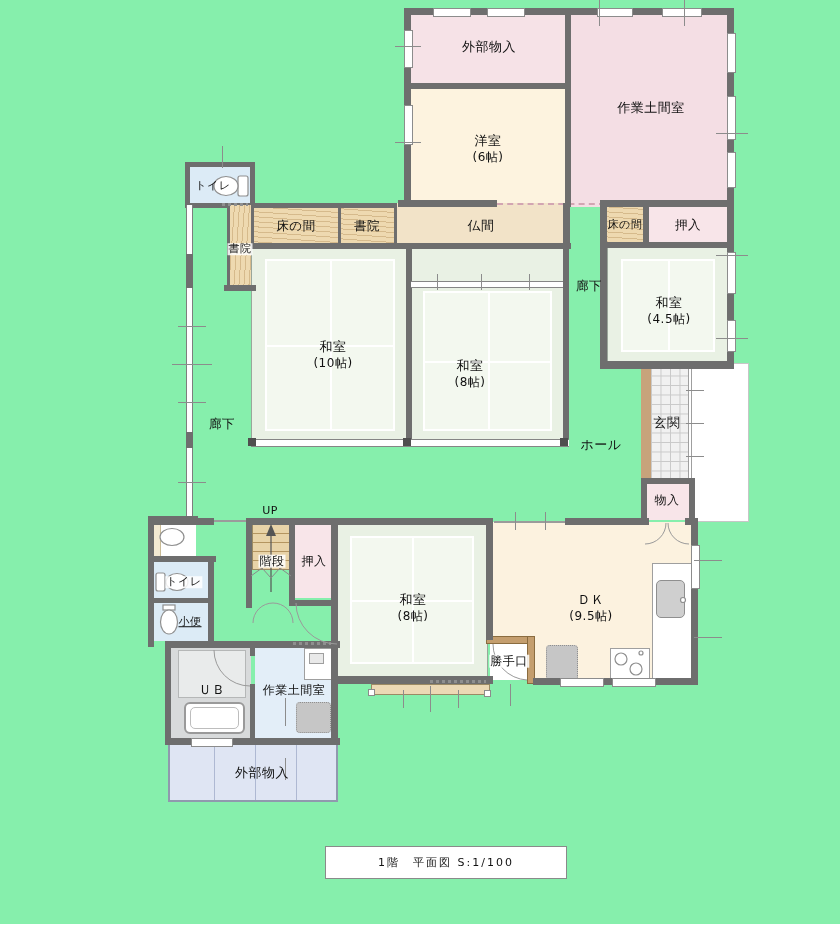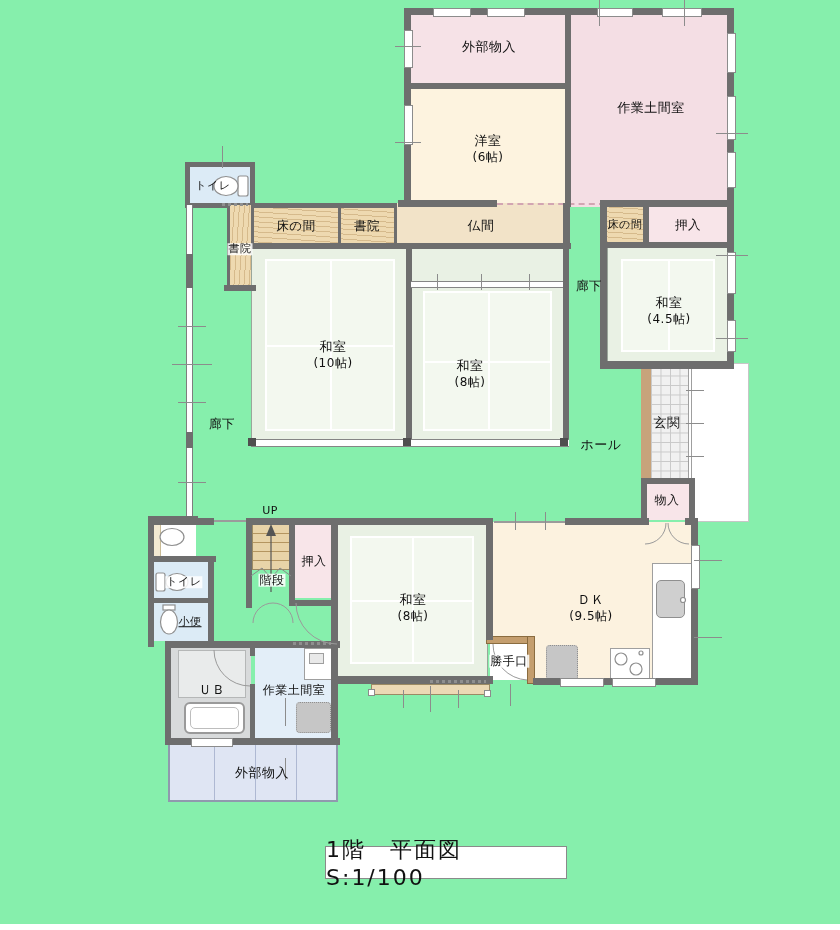--- a/index.html
+++ b/index.html
@@ -35,21 +35,21 @@
   .sunroom{background:#dfe5f3;border:2px solid #9099ae;}
   .sungrid{position:absolute;top:0;bottom:0;width:1px;background:#aeb8d2;}
   .fixt{position:absolute;background:#fff;border:1px solid #9f9f9f;}
   .fixtg{position:absolute;background:#c6c6c6;border:1px dotted #8f8f8f;border-radius:4px;}
   
   .lbl{position:absolute;transform:translate(-50%,-50%);white-space:nowrap;font-size:13px;line-height:1.05;color:#111;letter-spacing:0.5px;}
   .s12{font-size:12px;} .s11{font-size:11px;} .s125{font-size:12.5px;}
   .bgw{background:rgba(255,255,255,.85);padding:0 1px;}
   #caption-box{position:absolute;left:325px;top:846px;width:240px;height:31px;border:1.5px solid #8a8a8a;background:#fff;
                display:flex;align-items:center;justify-content:center;}
-  #caption-box .cap{font-size:22px;letter-spacing:2px;color:#111;}
+  #caption-box .cap{font-size:11px;letter-spacing:2px;color:#111;}
   svg.overlay{position:absolute;left:0;top:0;pointer-events:none;}
 </style>
 </head>
 <body>
 
 <div id="canvas">
 
   <div class="a porch" style="left:690px;top:363px;width:59px;height:159px;"></div>
 
   <div class="room pink1" style="left:404px;top:8px;width:167px;height:80px;border:3px solid #6e6e6e;border-top-width:6px;border-left-width:6px;"></div>
@@ -287,21 +287,21 @@
   <span class="lbl" style="left:470px;top:366px;">和室</span>
   <span class="lbl s12" style="left:470px;top:382px;">(8帖)</span>
   <span class="lbl" style="left:669px;top:303px;">和室</span>
   <span class="lbl s12" style="left:669px;top:319px;">(4.5帖)</span>
   <span class="lbl s125" style="left:589px;top:286px;">廊下</span>
   <span class="lbl s125" style="left:222px;top:424px;">廊下</span>
   <span class="lbl" style="left:601px;top:445px;">ホール</span>
   <span class="lbl" style="left:667px;top:423px;">玄関</span>
   <span class="lbl s12" style="left:667px;top:500px;">物入</span>
   <span class="lbl s11" style="left:270px;top:511px;">UP</span>
-  <span class="lbl s12 bgw" style="left:272px;top:580px;">階段</span>
+  <span class="lbl s12 bgw" style="left:272px;top:561px;">階段</span>
   <span class="lbl s12" style="left:314px;top:561px;">押入</span>
   <span class="lbl s11 bgw" style="left:184px;top:582px;">トイレ</span>
   <span class="lbl s11" style="left:190px;top:622px;text-decoration:underline;">小便</span>
   <span class="lbl" style="left:212px;top:690px;">ＵＢ</span>
   <span class="lbl s12" style="left:294px;top:690px;">作業土間室</span>
   <span class="lbl" style="left:262px;top:773px;">外部物入</span>
   <span class="lbl" style="left:413px;top:600px;">和室</span>
   <span class="lbl s12" style="left:413px;top:616px;">(8帖)</span>
   <span class="lbl" style="left:591px;top:600px;">ＤＫ</span>
   <span class="lbl s12" style="left:591px;top:616px;">(9.5帖)</span>

